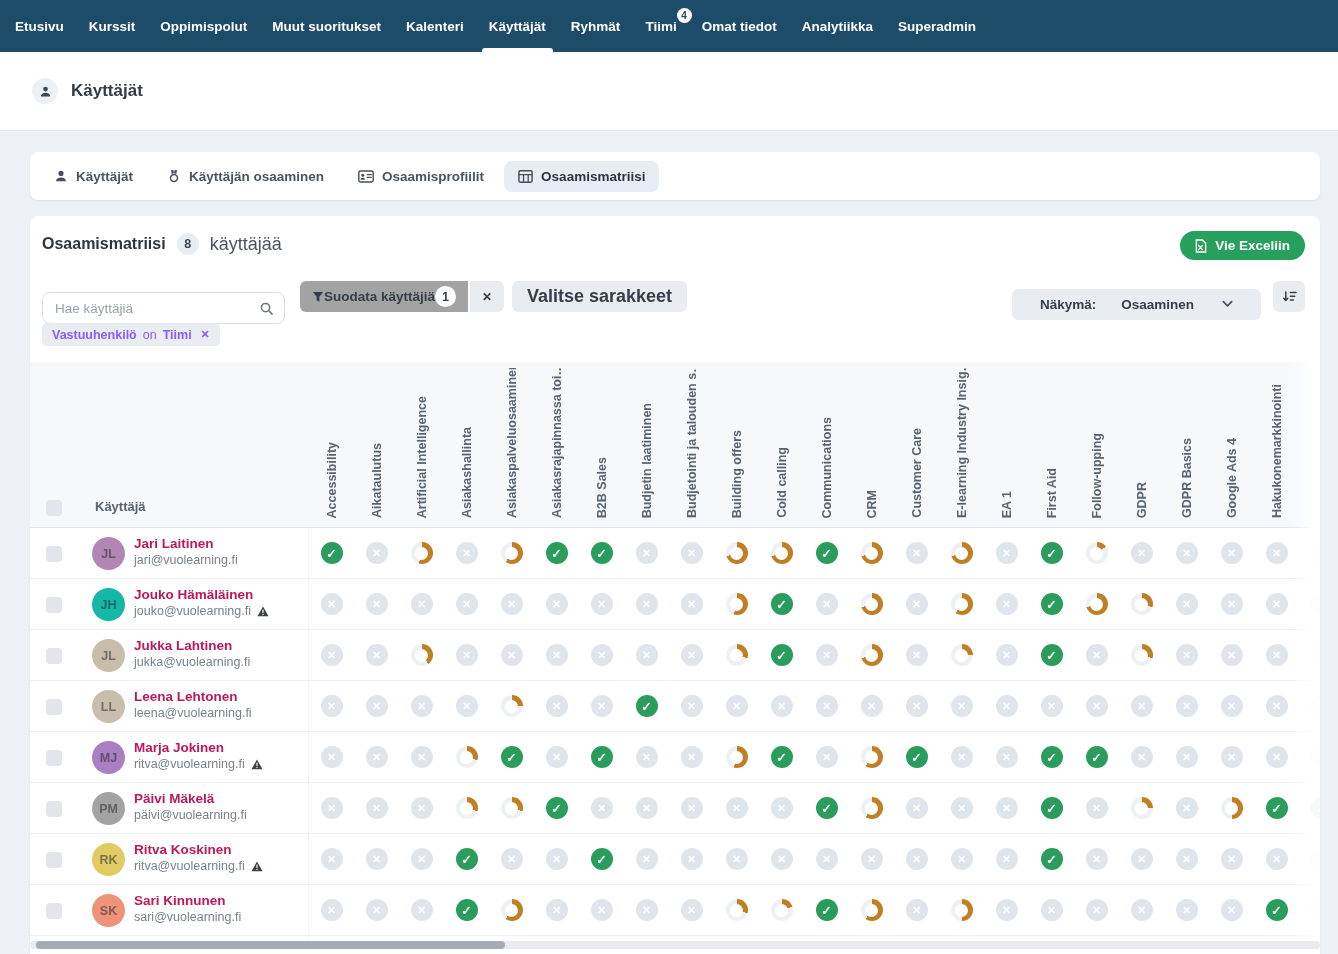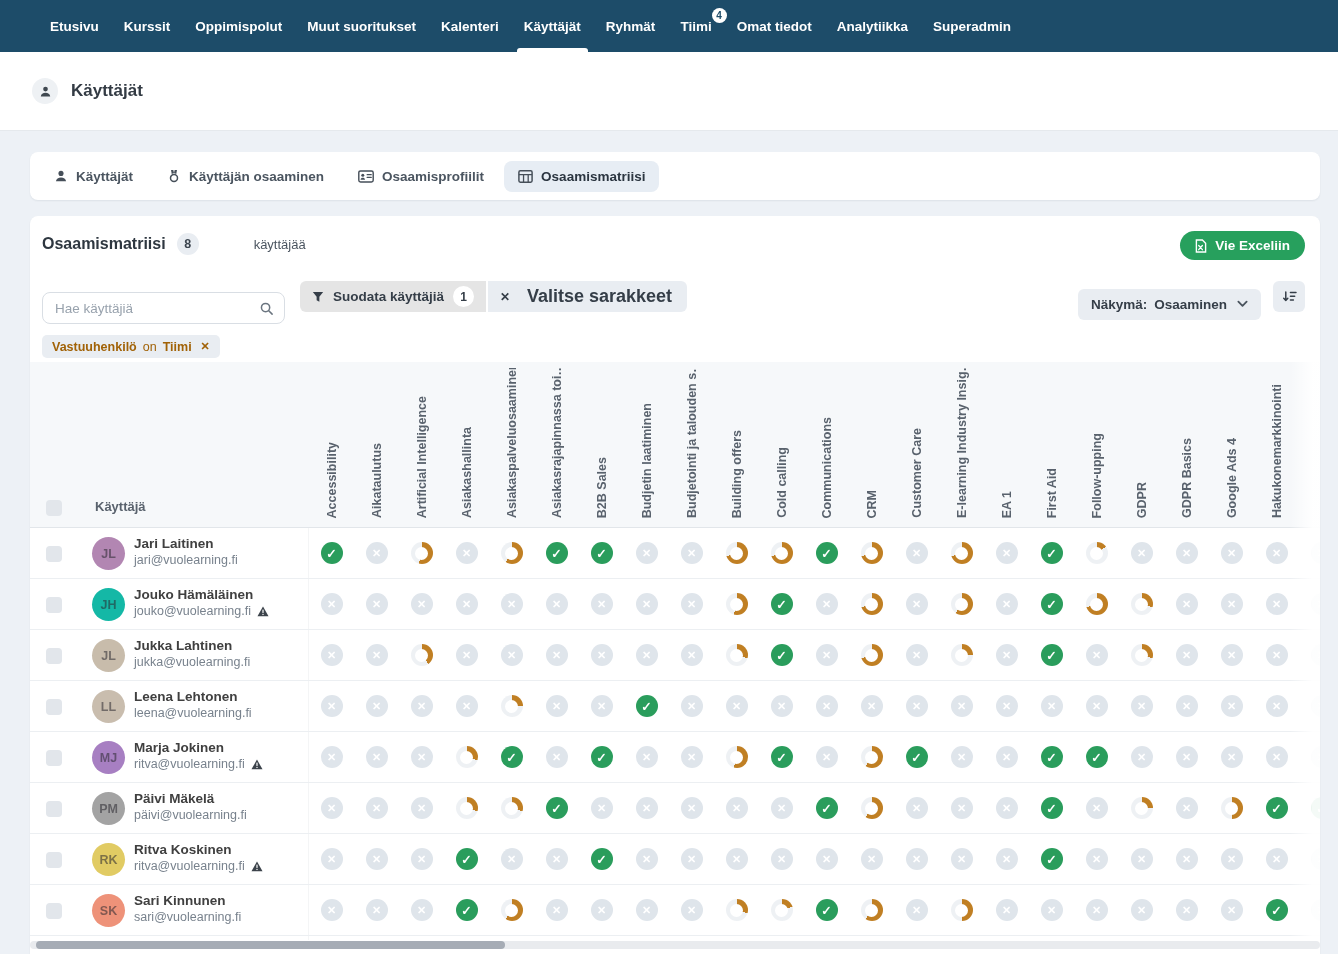--- a/index.html
+++ b/index.html
@@ -3,21 +3,21 @@
 <meta charset="utf-8">
 <style>
   * { box-sizing: border-box; }
   html,body { margin:0; padding:0; }
   body {
     width:1338px; height:954px; overflow:hidden; position:relative;
     background:#edf1f6; font-family:"Liberation Sans", sans-serif; color:#333b44;
   }
   
   .topnav { position:absolute; top:0; left:0; right:0; height:52px; background:#1d4c69;
-    display:flex; align-items:stretch; padding-left:50px; gap:25px; }
+    display:flex; align-items:stretch; padding-left:15px; gap:25px; }
   .nav-item { position:relative; display:flex; align-items:center; color:#fff;
     font-size:13.5px; font-weight:700; cursor:pointer; }
   .nav-item.active::after { content:""; position:absolute; left:-7px; right:-7px; bottom:0;
     height:4px; background:#fff; border-radius:3px 3px 0 0; }
   .nav-badge { position:absolute; top:8px; right:-15px; width:15px; height:15px; border-radius:50%;
     background:#fff; color:#1d4c69; font-size:10px; font-weight:700;
     display:flex; align-items:center; justify-content:center; }
   
   .page-header { position:absolute; top:52px; left:0; right:0; height:79px; background:#fff;
     border-bottom:1px solid #e5e9ed; display:flex; align-items:center; padding-left:32px; gap:13px; }
@@ -33,73 +33,73 @@
     font-size:13.5px; font-weight:700; color:#4b5560; cursor:pointer; white-space:nowrap; }
   .tab.active { background:#e7edf4; color:#2b3540; }
   .tab .ticon { display:flex; color:#464f59; }
   
   .main-card { position:absolute; top:216px; left:30px; right:18px; bottom:0; background:#fff;
     border-radius:8px 8px 0 0; box-shadow:0 1px 2px rgba(16,32,48,.07); }
   .mc-title-row { position:absolute; top:17px; left:12px; display:flex; align-items:center; gap:11px; }
   .mc-title { font-size:16px; font-weight:700; color:#2e3740; }
   .mc-badge { min-width:22px; height:22px; padding:0 5px; border-radius:11px; background:#e9edf2;
     color:#3c454f; font-size:12.5px; font-weight:700; display:flex; align-items:center; justify-content:center; }
-  .mc-count-label { font-size:13px; color:#4b5560;margin-left:44px; }
+  .mc-count-label { font-size:18px; color:#4b5560; }
   .export-btn { position:absolute; top:15px; right:15px; height:29px; border-radius:15px;
     background:#27a05d; color:#fff; font-size:13.5px; font-weight:700;
     display:flex; align-items:center; gap:8px; padding:0 15px; cursor:pointer; border:none; }
   
   .toolbar { position:absolute; top:64px; left:12px; right:15px; height:33px; }
   .search-box { position:absolute; left:0; top:12px; width:243px; height:32px; border:1px solid #d9dee4;
     border-radius:8px; background:#fff; display:flex; align-items:center; }
   .search-input { border:none; outline:none; flex:1; min-width:0; padding:0 6px 0 12px;
     font-family:"Liberation Sans",sans-serif; font-size:13.5px; color:#333b44; background:transparent; }
   .search-input::placeholder { color:#98a2ad; }
   .search-icon { color:#6a747f; padding-right:10px; display:flex; }
   .filter-group { position:absolute; left:258px; top:1px; height:31px; display:flex; }
-  .fg-main { display:flex; align-items:center; gap:9px; background:#e5e5e5; border-radius:6px 0 0 6px;
+  .fg-main { display:flex; align-items:center; background:#a3a3a3; border-radius:6px 0 0 6px;
     padding:0 12px; font-size:13.5px; font-weight:700; color:#353e48; cursor:pointer; }
   .fg-count { width:21px; height:21px; border-radius:50%; background:#fff; color:#353e48;
     font-size:12px; font-weight:700; display:flex; align-items:center; justify-content:center; }
   .fg-divider { width:2px; background:#fff; }
   .fg-close { width:34px; background:#e9edf2; border-radius:0 6px 6px 0; cursor:pointer;
     display:flex; align-items:center; justify-content:center; font-size:12px; font-weight:700; color:#353e48; }
   .columns-btn { position:absolute; left:470px; top:1px; height:31px; background:#e9edf2; border:none;
     border-radius:6px; padding:0 15px; font-family:"Liberation Sans",sans-serif; font-size:18px;
     font-weight:700; color:#353e48; cursor:pointer; }
   .toolbar-right { position:absolute; right:0; top:1px; height:31px; display:flex; gap:12px; align-items:center; }
-  .pill { height:31px; display:flex; align-items:center; gap:7px; background:#e9edf2; border-radius:6px;
-    padding:0 13px; font-size:13.5px; font-weight:700; color:#353e48; cursor:pointer; white-space:nowrap;margin-top:15px; }
+  .pill { height:31px; display:flex; align-items:center; gap:25px; background:#e9edf2; border-radius:6px;
+    padding:0 28px; font-size:13.5px; font-weight:700; color:#353e48; cursor:pointer; white-space:nowrap;margin-top:15px; }
   .pill .chev { display:flex; color:#4a545e; margin-left:3px; }
   .sort-btn { width:32px; height:31px; background:#e9edf2; border-radius:6px; border:none; cursor:pointer;
     display:flex; align-items:center; justify-content:center; color:#353e48; }
   
   .chip-row { position:absolute; top:107px; left:12px; }
   .chip { height:23px; display:inline-flex; align-items:center; gap:6px; background:#e9edf2;
-    border-radius:5px; padding:8px 10px; font-size:12.5px; color:#a16207;margin-top:12px; }
+    border-radius:5px; padding:8px 10px; font-size:12.5px; color:#8b5cf6; }
   .chip .b { font-weight:700; }
   .chip-x { font-size:11px; font-weight:700; cursor:pointer; margin-left:3px; }
   
   .table-wrap { position:absolute; top:146px; left:0; right:0; bottom:0; overflow:hidden; }
   .thead { position:relative; height:166px; background:#f6f8fa; border-bottom:1px solid #e2e6ea; }
   .checkbox { width:16px; height:16px; border-radius:4px; background:#e2e6eb; cursor:pointer; flex:none; }
   .thead .checkbox { position:absolute; left:16px; bottom:11px; }
   .user-col-header { position:absolute; left:65px; bottom:13px; font-size:13px; font-weight:700; color:#59626d; }
   .skill-headers { position:absolute; left:279px; top:0; bottom:0; display:flex; }
   .skill-h { width:45px; flex:none; display:flex; align-items:flex-end; justify-content:center; padding-bottom:9px; }
   .skill-h span { writing-mode:vertical-rl; transform:rotate(180deg); font-size:12.5px; font-weight:700;
     color:#59626d; max-height:150px; overflow:hidden; white-space:nowrap; }
   .colsep { position:absolute; left:278px; top:0; bottom:14px; width:1px; background:rgba(40,60,80,.05); }
   .trow { height:51px; border-bottom:1px solid #eceff2; position:relative; }
   .trow .checkbox { position:absolute; left:16px; top:18px; }
   .avatar { position:absolute; left:62px; top:9px; width:33px; height:33px; border-radius:50%;
     display:flex; align-items:center; justify-content:center; font-size:12.5px; font-weight:700;
     color:rgba(42,40,48,.55); }
   .uinfo { position:absolute; left:104px; top:8px; }
-  .uname { font-size:13.5px; font-weight:700; color:#404040; }
+  .uname { font-size:13.5px; font-weight:700; color:#be185d; }
   .uemail { font-size:12.5px; color:#78828d; margin-top:2px; display:flex; align-items:center; gap:6px; }
   .cells { position:absolute; left:279px; top:0; bottom:0; display:flex; align-items:center; }
   .cellbox { width:45px; flex:none; display:flex; justify-content:center; }
   .ic { width:22px; height:22px; border-radius:50%; display:flex; align-items:center; justify-content:center;
     font-size:11px; font-weight:700; color:#fff; }
   .ic.done { background:#2a9d5c; font-size:12.5px; }
   .ic.none { background:#dfe5eb; }
   .donut { width:22px; height:22px; border-radius:50%; display:flex; align-items:center; justify-content:center; }
   .donut .hole { width:13px; height:13px; border-radius:50%; background:#fff; }
   .fade-right { position:absolute; top:0; right:0; bottom:0; width:30px; pointer-events:none;

